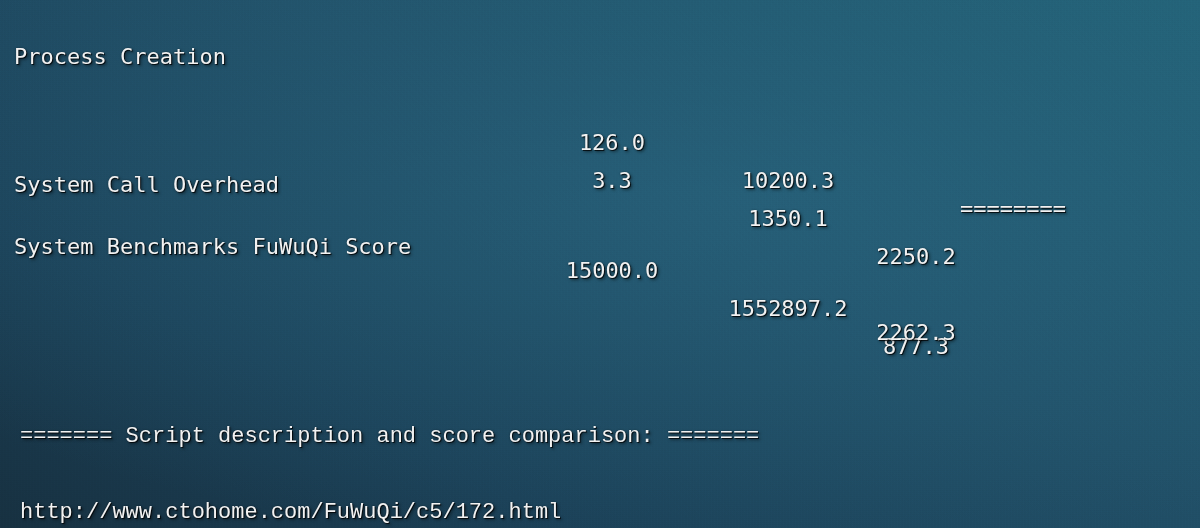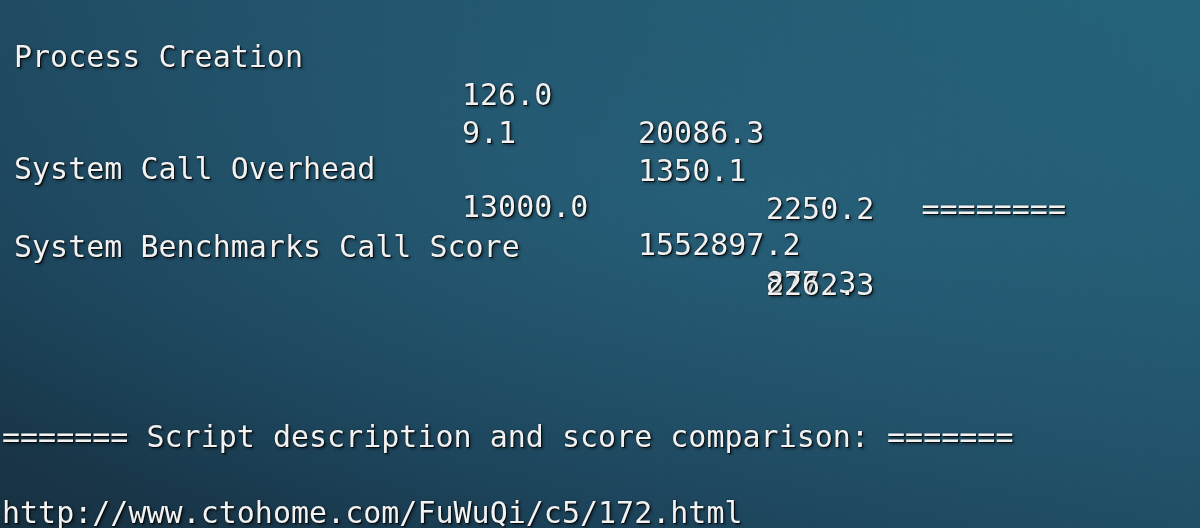--- a/index.html
+++ b/index.html
@@ -11,21 +11,21 @@
   #terminal {
     position: relative;
     width: 1200px;
     height: 528px;
     overflow: hidden;
     
     background:
       radial-gradient(ellipse 120% 95% at 62% 38%, rgba(42,106,132,0.55) 0%, rgba(42,106,132,0.0) 70%),
       linear-gradient(28deg, #173141 0%, #1b4057 26%, #215068 58%, #236378 100%);
     font-family: "DejaVu Sans Mono", "Liberation Mono", monospace;
-    font-size: 30px;
+    font-size: 22px;
     line-height: 38px;
     color: #f2f2f2;
     -webkit-font-smoothing: antialiased;
   }
   
   #noise {
     position: absolute;
     inset: 0;
     pointer-events: none;
     opacity: 0.30;
@@ -50,67 +50,68 @@
       1px 1px 0 rgba(0,0,0,0.72),
       2px 2px 3px rgba(0,0,0,0.50),
       0 0 2px rgba(0,0,0,0.35);
   }
   .label {
     position: absolute;
     left: 14px;
   }
   .col {
     position: absolute;
-    text-align: left;
+    text-align: center;
+    margin-top: 48px;
   }
   .col-index  { width: 300px; left: 462px; }   
   .col-value  { width: 300px; left: 638px; }   
   .col-score  { width: 300px; left: 766px; }   
   .sep {
     position: absolute;
     width: 300px;
     left: 766px;
     text-align: right;
     letter-spacing: 0;
   }
-  .full { position: absolute; left: 2px; }
+  .full { position: absolute; left: 20px; font-family: Liberation Mono, monospace; }
 </style>
 </head>
 <body>
 
 <div id="terminal">
 
   <div id="content">
 
     <div class="line" style="top:0px;">
       <span class="label">Process Creation</span>
       <span class="col col-index">126.0</span>
-      <span class="col col-value">20086.3</span>
+      <span class="col col-value">10200.3</span>
     </div>
 
 
     <div class="line" style="top:76px;">
-      <span class="col col-index">9.1</span>
+      <span class="col col-index">3.3</span>
       <span class="col col-value">1350.1</span>
       <span class="col col-score">2250.2</span>
     </div>
 
-    <div class="line" style="top:112px;padding-left:16px;">
+    <div class="line" style="top:128px;padding-left:16px;">
       <span class="label">System Call Overhead</span>
-      <span class="col col-index">13000.0</span>
+      <span class="col col-index">15000.0</span>
       <span class="col col-value">1552897.2</span>
       <span class="col col-score">877.3</span>
     </div>
 
     <div class="line" style="top:152px;">
       <span class="sep">========</span>
     </div>
 
     <div class="line" style="top:190px;">
-      <span class="label">System Benchmarks Call Score</span>
+      <span class="label">System Benchmarks FuWuQi Score</span>
       <span class="col col-score">2262.3</span>
     </div>
 
     <div class="line" style="top:380px;">
       <span class="full">======= Script description and score comparison: =======</span>
     </div>
 
     <div class="line" style="top:456px;">
       <span class="full">http://www.ctohome.com/FuWuQi/c5/172.html</span>
     </div>

